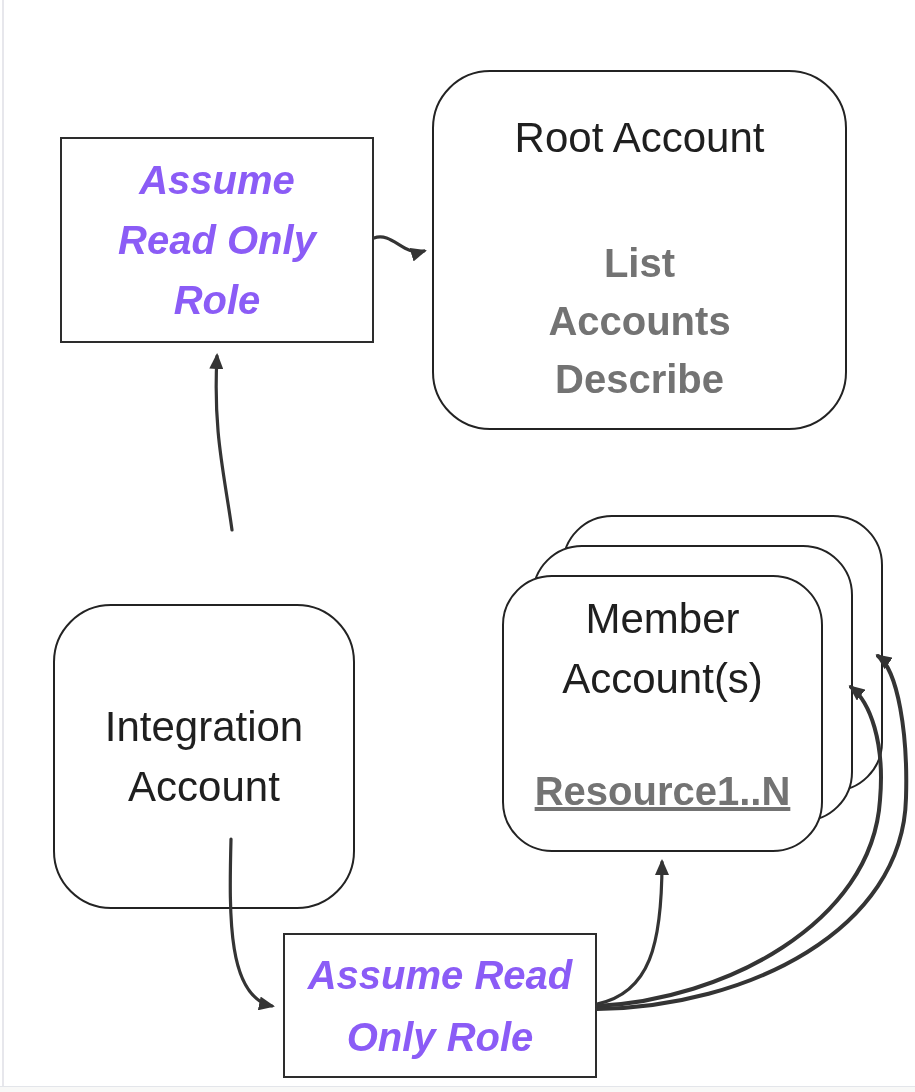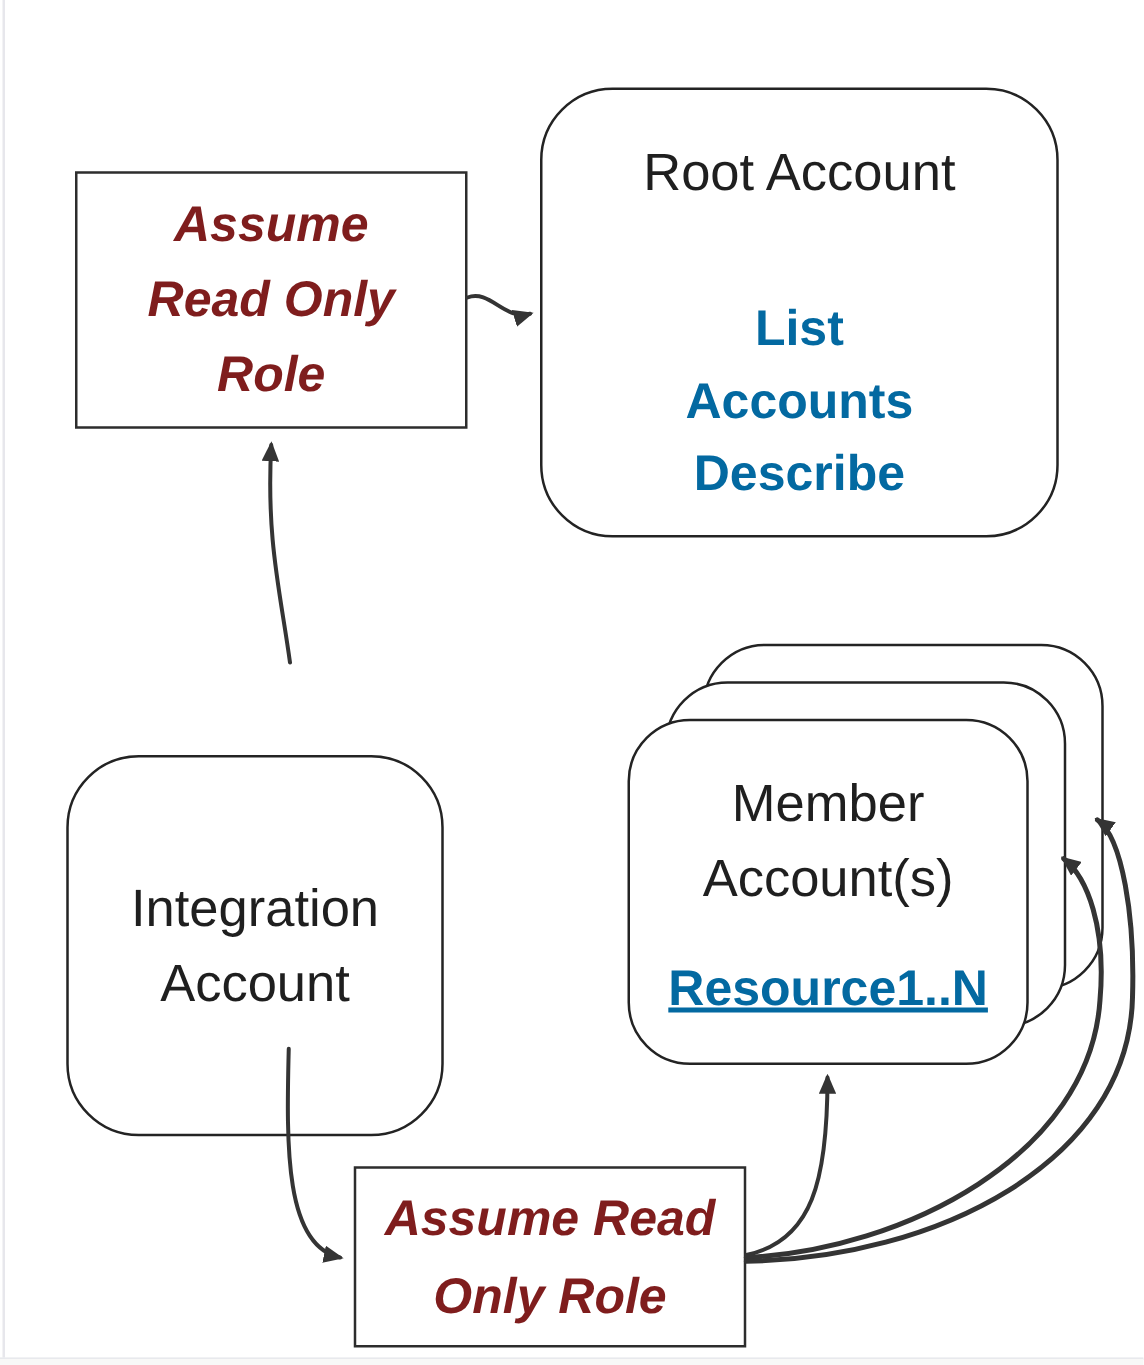--- a/index.html
+++ b/index.html
@@ -12,37 +12,37 @@
   }
   
   .page-edge-left{position:absolute;left:2px;top:0;width:1.5px;height:1086px;background:#e7e7ec;}
   .page-edge-bottom{position:absolute;left:0;top:1086px;width:915px;height:1.5px;background:#e3e5ea;}
   .page-strip-bottom{position:absolute;left:0;top:1087px;width:915px;height:5px;background:#f8f8f7;}
 
   .node{position:absolute;box-sizing:border-box;background:#ffffff;display:flex;flex-direction:column;align-items:center;justify-content:center;}
   .rect-node{border:2px solid #2d2d2d;}
   .round-node{border:2px solid #232323;border-radius:58px;gap:44px;}
 
-  .blue-text{color:#7f1d1d;font-style:italic;font-weight:600;font-size:40px;line-height:60px;text-align:center;}
+  .blue-text{color:#8b5cf6;font-style:italic;font-weight:600;font-size:40px;line-height:60px;text-align:center;}
   .heading-text{color:#1f1f1f;font-weight:400;font-size:42px;line-height:60px;text-align:center;}
-  .teal-text{color:#0369a1;font-weight:700;font-size:40px;line-height:58px;text-align:center;}
+  .teal-text{color:#737373;font-weight:700;font-size:40px;line-height:58px;text-align:center;}
 
   
   .assume-top{left:60px;top:137px;width:314px;height:206px;}
   
   .root{left:432px;top:70px;width:415px;height:360px;justify-content:flex-start;}
   .root-title{margin-top:36px;}
   .root-detail{margin-top:22px;}
   
   .integration{left:53px;top:560px;width:302px;height:305px;margin-top:44px;}
   
   .member-back{left:562px;top:515px;width:321px;height:277px;border-radius:50px;}
   .member-mid{left:532px;top:545px;width:321px;height:277px;border-radius:50px;}
   .member-front{left:502px;top:575px;width:321px;height:277px;border-radius:50px;justify-content:flex-start;}
-  .member-title{margin-top:36px;}
+  .member-title{margin-top:12px;}
   .member-detail{position:absolute;left:0;right:0;bottom:30px;text-decoration:underline;}
   
   .assume-bottom{left:283px;top:933px;width:314px;height:145px;}
   .assume-bottom .blue-text{line-height:62px;}
 
   .connector-layer{position:absolute;left:0;top:0;width:915px;height:1092px;pointer-events:none;}
   .edge{fill:none;stroke:#343434;stroke-linecap:round;}
   .edge-thin{stroke-width:3.2px;}
   .edge-thick{stroke-width:4px;}
 </style>

